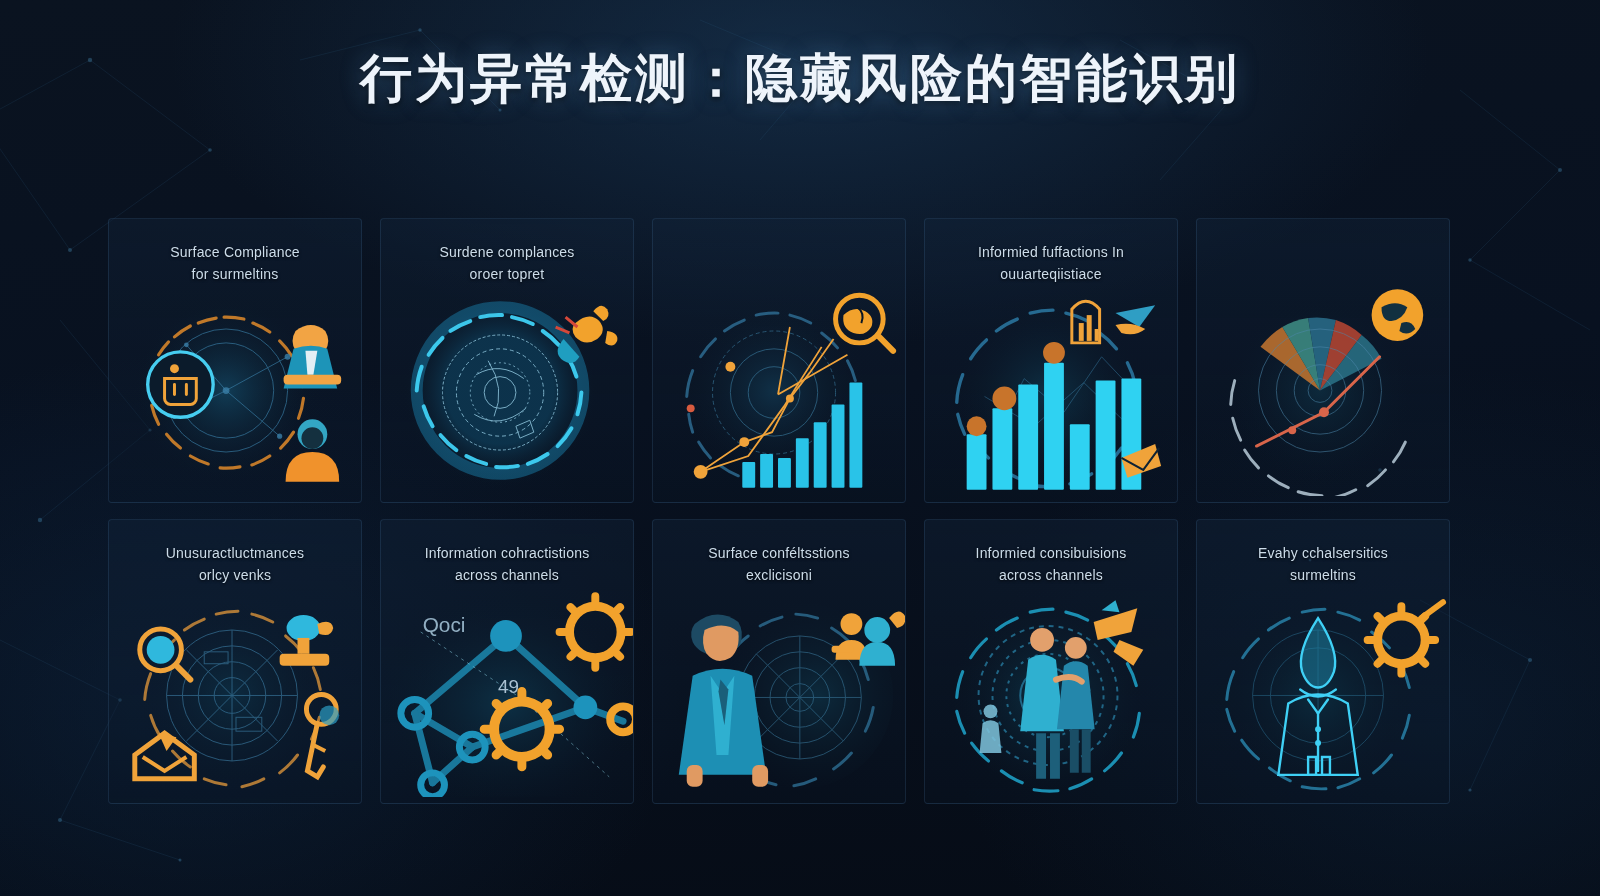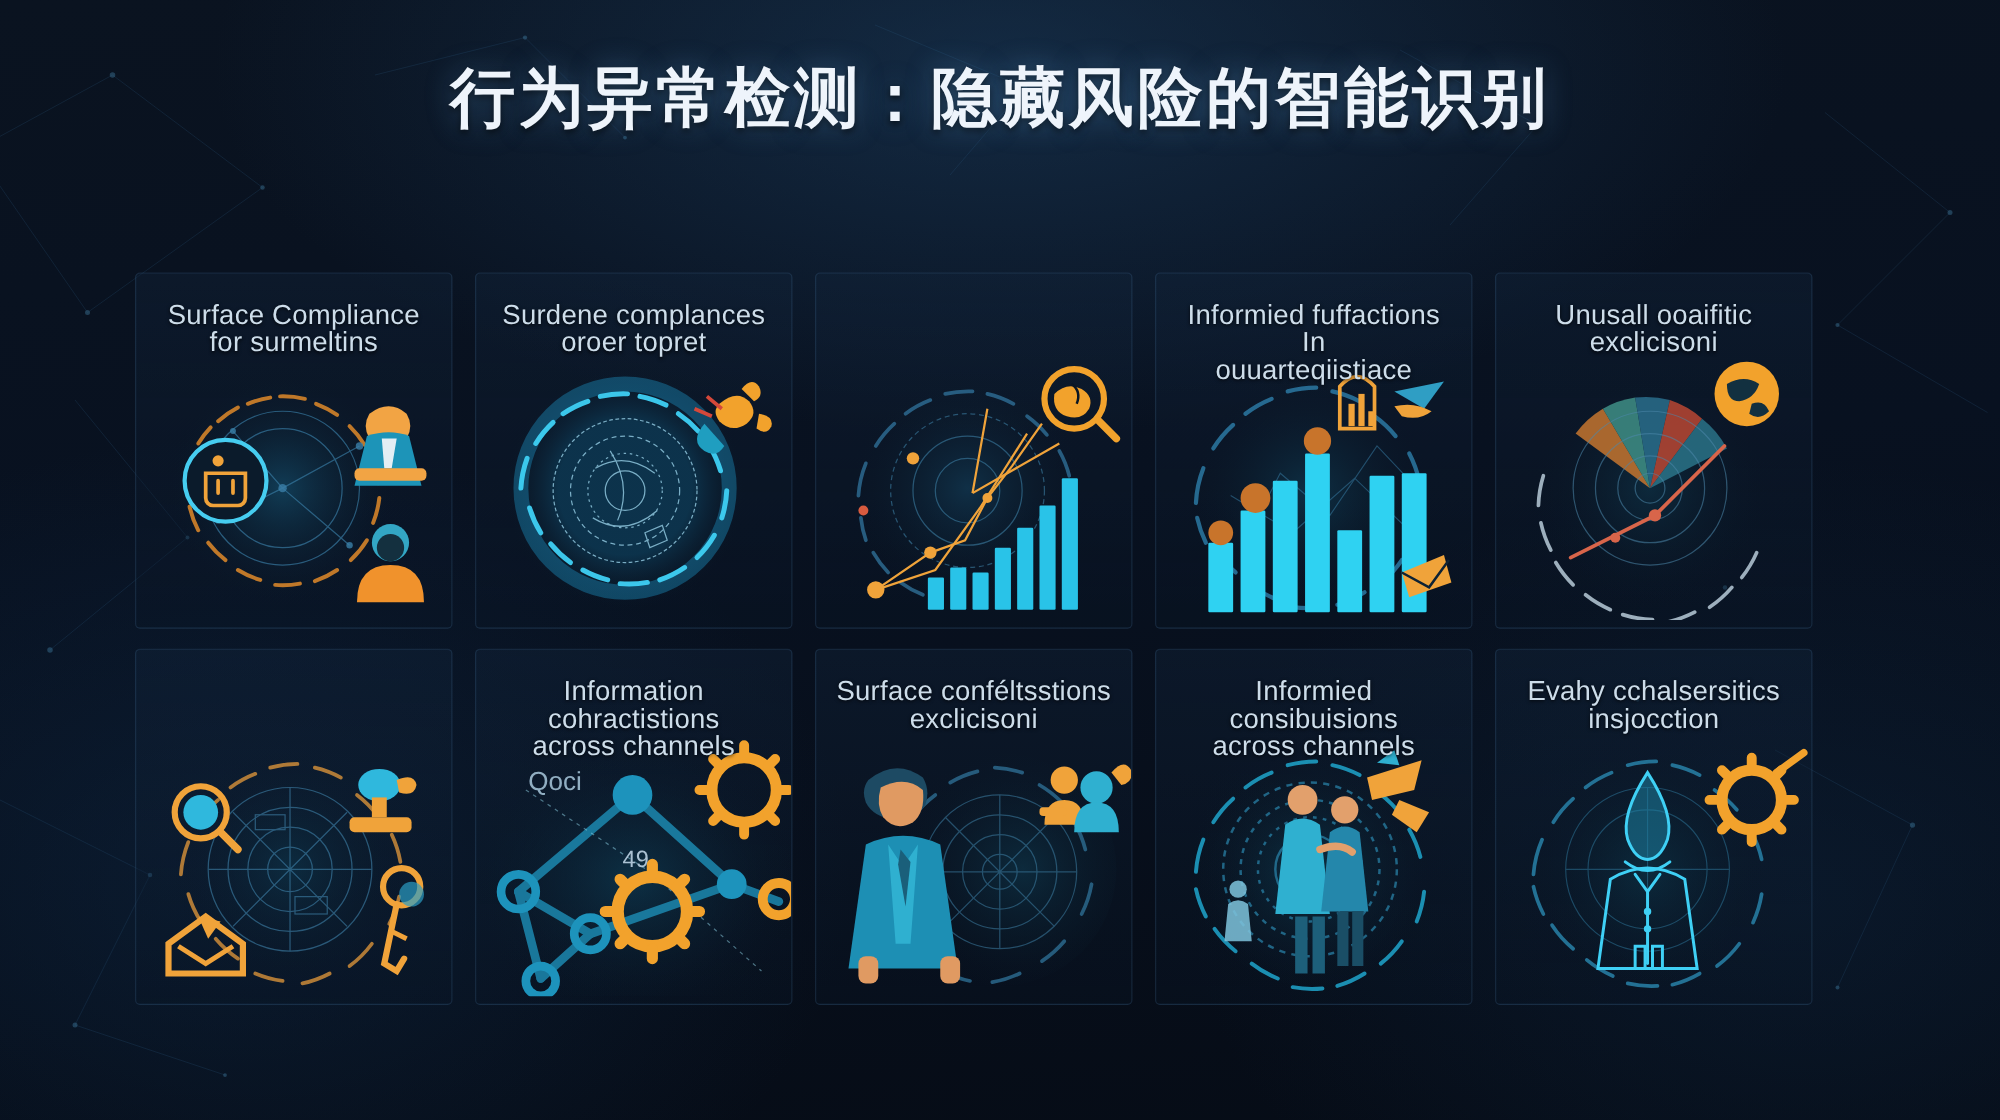--- a/index.html
+++ b/index.html
@@ -51,21 +51,21 @@
     border-radius: 4px;
     background: linear-gradient(180deg, rgba(18,36,58,0.42) 0%, rgba(10,22,38,0.30) 100%);
     overflow: hidden;
   }
   .card-title {
     position: relative;
     z-index: 4;
     margin: 22px 16px 0;
     text-align: center;
     color: #cdddea;
-    font-size: 22px;
+    font-size: 14px;
     line-height: 22px;
     letter-spacing: .2px;
     text-shadow: 0 1px 3px rgba(0,0,0,.8);
   }
   .art {
     position: absolute;
     left: 0; right: 0; top: 68px; bottom: 6px;
     z-index: 2;
   }
   .art svg { width: 100%; height: 100%; display: block; }
@@ -356,24 +356,20 @@
 
           <g>
             <path d="M198 172 l34 -14 l6 22 l-34 12z" fill="#f0a33a"></path>
             <path d="M198 172 l22 12 l16 -22" fill="none" stroke="#0e2234" stroke-width="2"></path>
           </g>
         </svg>
       </div>
     </div>
 
     <div class="card">
-      <div class="card-title">
-        <div>Unusall ooaifitic</div>
-        <div>exclicisoni</div>
-      </div>
       <div class="art">
         <svg viewBox="0 0 254 210">
           <defs>
             <radialGradient id="g5glow" cx="50%" cy="50%" r="50%">
               <stop offset="0%" stop-color="#0e3246" stop-opacity=".7"></stop>
               <stop offset="100%" stop-color="#0a1624" stop-opacity="0"></stop>
             </radialGradient>
           </defs>
           <circle cx="124" cy="104" r="96" fill="url(#g5glow)"></circle>
           <g>
@@ -407,20 +403,24 @@
           <g>
             <circle cx="202" cy="28" r="26" fill="#f2a22c"></circle>
             <path d="M186 20 q14 -8 26 0 q-4 12 -16 14 q-10 0 -10 -14z" fill="#123040"></path>
             <path d="M206 36 q10 -4 14 6 q-8 8 -16 2z" fill="#123040"></path>
           </g>
         </svg>
       </div>
     </div>
 
     <div class="card">
+      <div class="card-title">
+        <div>Unusuractluctmances</div>
+        <div>orlcy venks</div>
+      </div>
       <div class="art">
         <svg viewBox="0 0 254 210">
           <defs>
             <radialGradient id="g6glow" cx="50%" cy="50%" r="50%">
               <stop offset="0%" stop-color="#0d3247" stop-opacity=".7"></stop>
               <stop offset="100%" stop-color="#0a1624" stop-opacity="0"></stop>
             </radialGradient>
           </defs>
           <circle cx="124" cy="106" r="94" fill="url(#g6glow)"></circle>
           <g stroke="#d8923a" stroke-width="3" stroke-linecap="round" opacity=".8">
@@ -640,21 +640,21 @@
             <path d="M196 52 l24 10 l-10 16 l-20 -14z" fill="#f0a33a"></path>
             <path d="M178 22 l14 -10 l4 12z" fill="#2fb0d0"></path>
           </g>
         </svg>
       </div>
     </div>
 
     <div class="card">
       <div class="card-title">
         <div>Evahy cchalsersitics</div>
-        <div>insjocction</div>
+        <div>surmeltins</div>
       </div>
       <div class="art">
         <svg viewBox="0 0 254 210">
           <defs>
             <radialGradient id="g10glow" cx="50%" cy="52%" r="52%">
               <stop offset="0%" stop-color="#0c3245" stop-opacity=".7"></stop>
               <stop offset="100%" stop-color="#0a1624" stop-opacity="0"></stop>
             </radialGradient>
           </defs>
           <circle cx="122" cy="106" r="94" fill="url(#g10glow)"></circle>

